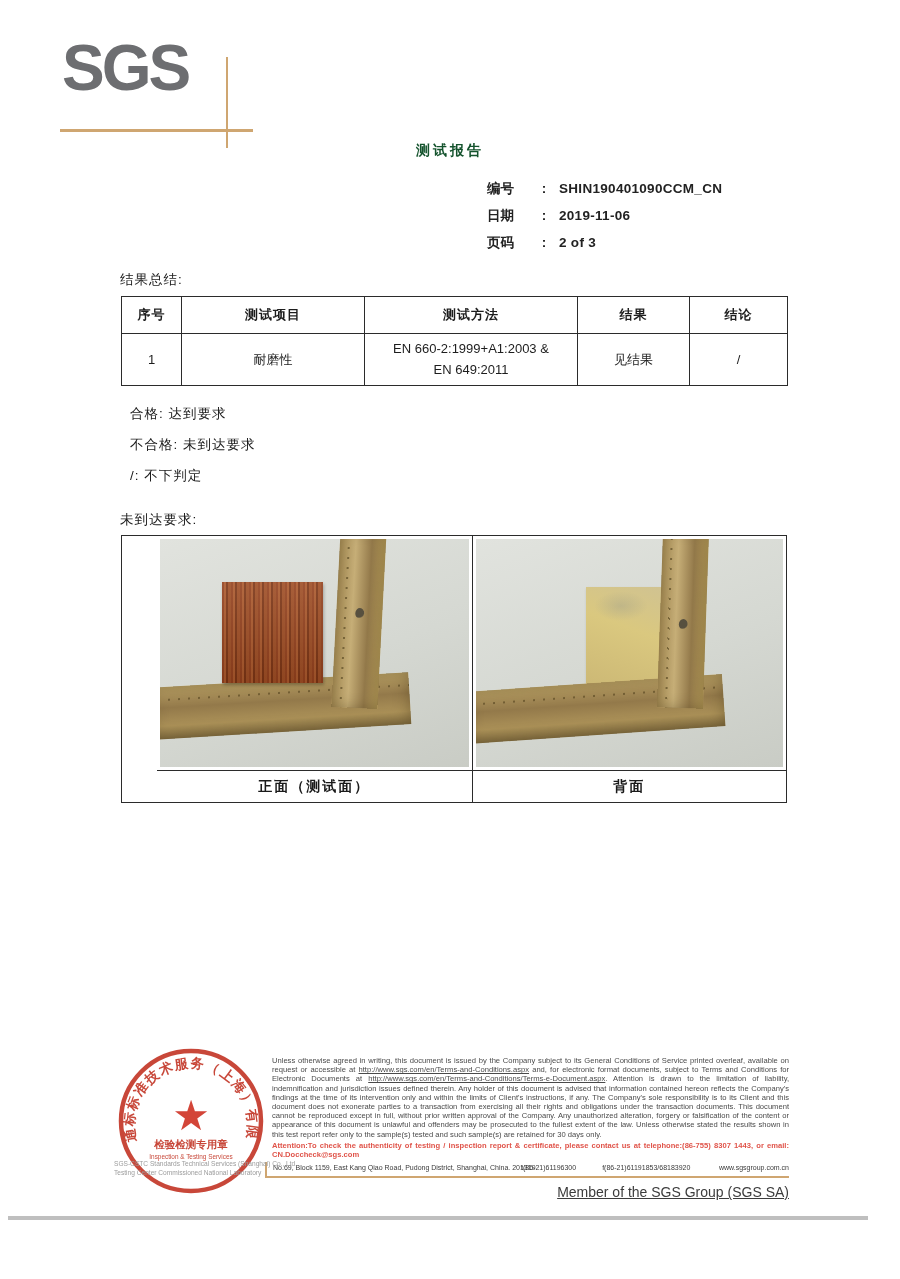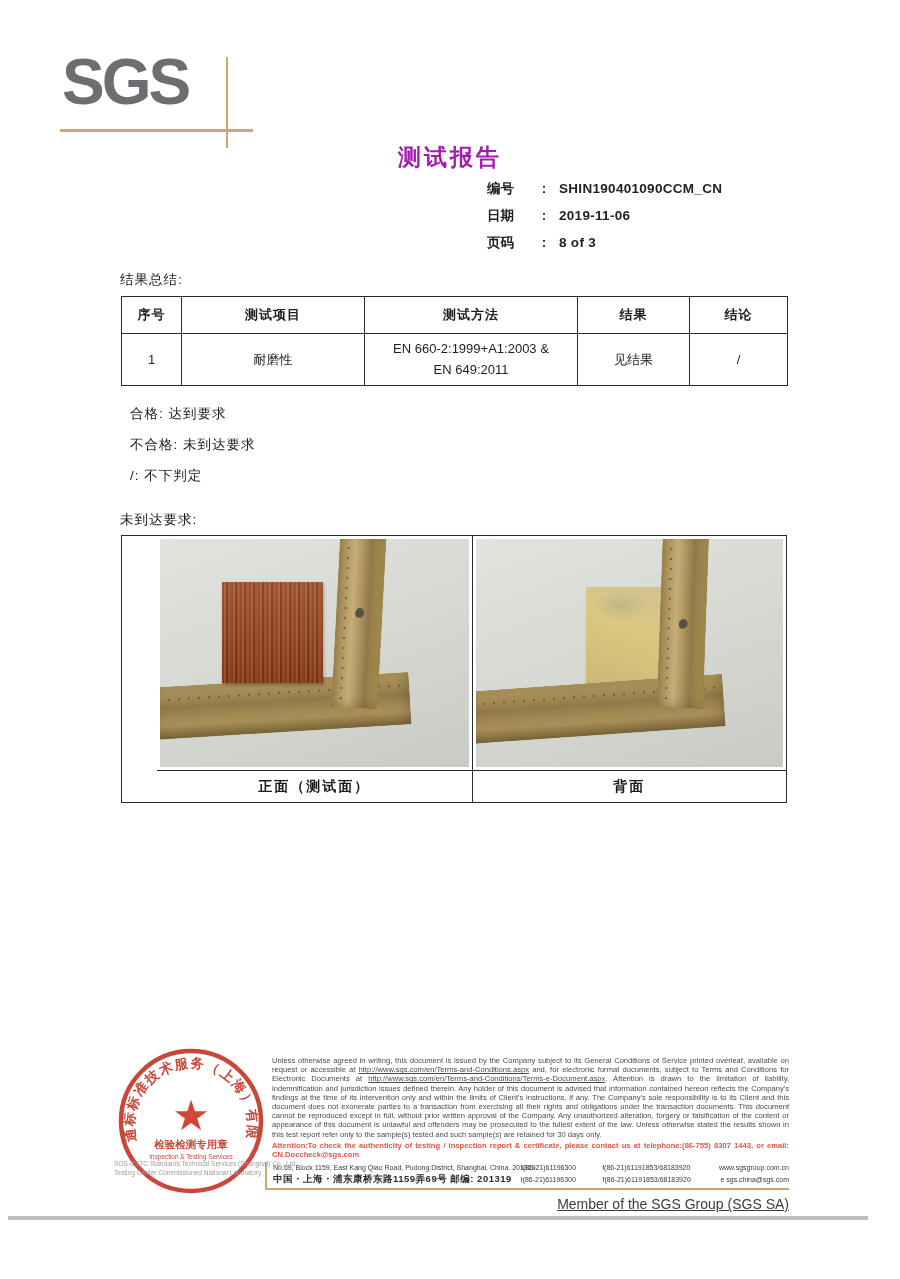--- a/index.html
+++ b/index.html
@@ -1,27 +1,27 @@
 <!DOCTYPE html>
 <html><head>
 <meta charset="utf-8">
 <style>
   * { margin:0; padding:0; box-sizing:border-box; }
   html,body { background:#fff; }
   body { font-family:"Liberation Sans", sans-serif; color:#1a1a1a; }
   .page { position:relative; width:900px; height:1279px; background:#fff; overflow:hidden; margin:0 auto; }
 
   
-  .logo-block { position:absolute; left:62px; top:50px; }
+  .logo-block { position:absolute; left:62px; top:36px; }
   .logo-text { font-size:64px; font-weight:bold; color:#6d6e71; letter-spacing:-3px; line-height:1; font-family:"Liberation Sans", sans-serif; }
   .logo-hline { position:absolute; left:60px; top:129px; width:193px; height:3px; background:#cfa671; }
   .logo-vline { position:absolute; left:226px; top:57px; width:2px; height:91px; background:#cfa671; }
 
   
-  .report-title { position:absolute; left:0; right:0; top:142px; text-align:center; font-size:23px; font-weight:bold; letter-spacing:3px; color:#a21caf; }
+  .report-title { position:absolute; left:0; right:0; top:142px; text-align:center; font-size:14px; font-weight:bold; letter-spacing:3px; color:#14532d; }
   .info-block { position:absolute; left:487px; top:180px; }
   .info-row { display:flex; align-items:baseline; height:27px; font-size:13.5px; font-weight:bold; color:#222; }
   .info-label { width:42px; }
   .info-colon { width:30px; text-align:center; }
   .info-value { letter-spacing:.3px; }
 
   
   .section-label { position:absolute; font-size:13.5px; color:#1a1a1a; letter-spacing:1px; }
   .summary-label { left:120px; top:271px; }
   table.results { position:absolute; left:121px; top:296px; width:666px; border-collapse:collapse; table-layout:fixed; }
@@ -111,21 +111,21 @@
       <span class="info-value">SHIN190401090CCM_CN</span>
     </div>
     <div class="info-row">
       <span class="info-label">日期</span>
       <span class="info-colon">:</span>
       <span class="info-value">2019-11-06</span>
     </div>
     <div class="info-row">
       <span class="info-label">页码</span>
       <span class="info-colon">:</span>
-      <span class="info-value">8 of 3</span>
+      <span class="info-value">2 of 3</span>
     </div>
   </div>
 
   <div class="section-label summary-label">结果总结:</div>
   <table class="results">
     <thead>
       <tr>
         <th class="col-no">序号</th>
         <th class="col-item">测试项目</th>
         <th class="col-method">测试方法</th>
@@ -199,24 +199,18 @@
   <div class="footer-col">
     <div class="legal"><span>Unless otherwise agreed in writing, this document is issued by the Company subject to its General Conditions of Service printed overleaf, available on request or accessible at </span><span class="u">http://www.sgs.com/en/Terms-and-Conditions.aspx</span><span> and, for electronic format documents, subject to Terms and Conditions for Electronic Documents at </span><span class="u">http://www.sgs.com/en/Terms-and-Conditions/Terms-e-Document.aspx</span><span>. Attention is drawn to the limitation of liability, indemnification and jurisdiction issues defined therein. Any holder of this document is advised that information contained hereon reflects the Company's findings at the time of its intervention only and within the limits of Client's instructions, if any. The Company's sole responsibility is to its Client and this document does not exonerate parties to a transaction from exercising all their rights and obligations under the transaction documents. This document cannot be reproduced except in full, without prior written approval of the Company. Any unauthorized alteration, forgery or falsification of the content or appearance of this document is unlawful and offenders may be prosecuted to the fullest extent of the law. Unless otherwise stated the results shown in this test report refer only to the sample(s) tested and such sample(s) are retained for 30 days only.</span></div>
     <div class="attention">Attention:To check the authenticity of testing / inspection report &amp; certificate, please contact us at telephone:(86-755) 8307 1443, or email: CN.Doccheck@sgs.com</div>
     <div class="addr-wrap">
       <div class="addr-row addr-en">
         <span class="a-addr">No.69, Block 1159, East Kang Qiao Road, Pudong District, Shanghai, China. 201319</span>
         <span class="a-tel">t(86-21)61196300</span>
         <span class="a-fax">f(86-21)61191853/68183920</span>
         <span class="a-web">www.sgsgroup.com.cn</span>
       </div>
-      <div class="addr-row addr-cn">
-        <span class="a-addr">中国・上海・浦东康桥东路1159弄69号 邮编: 201319</span>
-        <span class="a-tel">t(86-21)61196300</span>
-        <span class="a-fax">f(86-21)61191853/68183920</span>
-        <span class="a-email">e sgs.china@sgs.com</span>
-      </div>
     </div>
     <div class="member-line">Member of the SGS Group (SGS SA)</div>
   </div>
 
   <div class="bottom-bar"></div>
 </div>
 
 </body></html>

